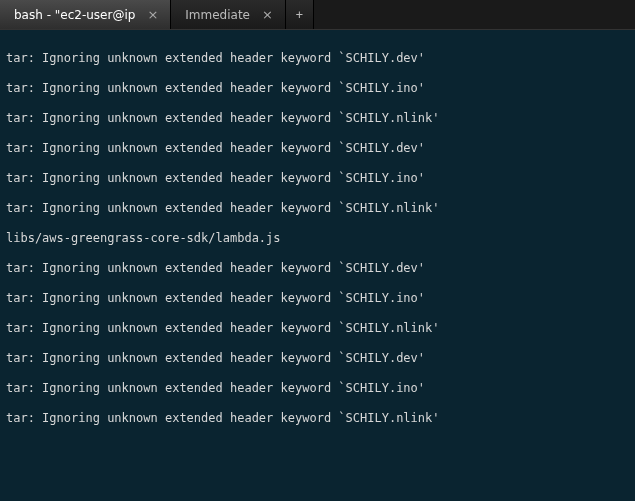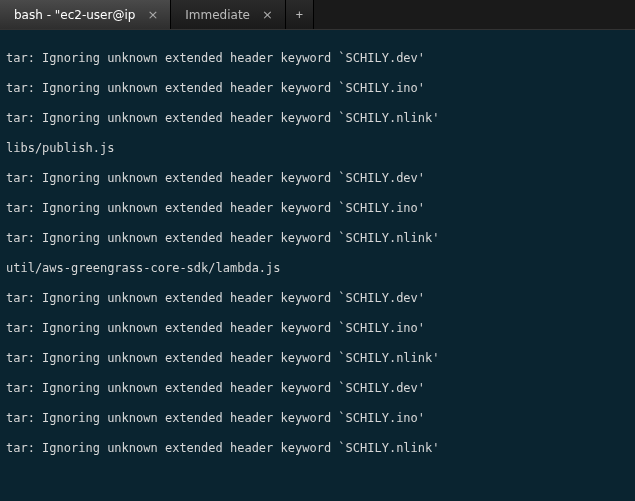--- a/index.html
+++ b/index.html
@@ -73,25 +73,24 @@
   </div>
   <div class="newtab">
     <span>+</span>
   </div>
 </div>
 
 <div class="term">
 <div>tar: Ignoring unknown extended header keyword `SCHILY.dev'</div>
 <div>tar: Ignoring unknown extended header keyword `SCHILY.ino'</div>
 <div>tar: Ignoring unknown extended header keyword `SCHILY.nlink'</div>
-<div>libs/publish.js</div>
 <div>tar: Ignoring unknown extended header keyword `SCHILY.dev'</div>
 <div>tar: Ignoring unknown extended header keyword `SCHILY.ino'</div>
 <div>tar: Ignoring unknown extended header keyword `SCHILY.nlink'</div>
-<div>util/aws-greengrass-core-sdk/lambda.js</div>
+<div>libs/aws-greengrass-core-sdk/lambda.js</div>
 <div>tar: Ignoring unknown extended header keyword `SCHILY.dev'</div>
 <div>tar: Ignoring unknown extended header keyword `SCHILY.ino'</div>
 <div>tar: Ignoring unknown extended header keyword `SCHILY.nlink'</div>
 <div>tar: Ignoring unknown extended header keyword `SCHILY.dev'</div>
 <div>tar: Ignoring unknown extended header keyword `SCHILY.ino'</div>
 <div>tar: Ignoring unknown extended header keyword `SCHILY.nlink'</div>
 
 
 
 

